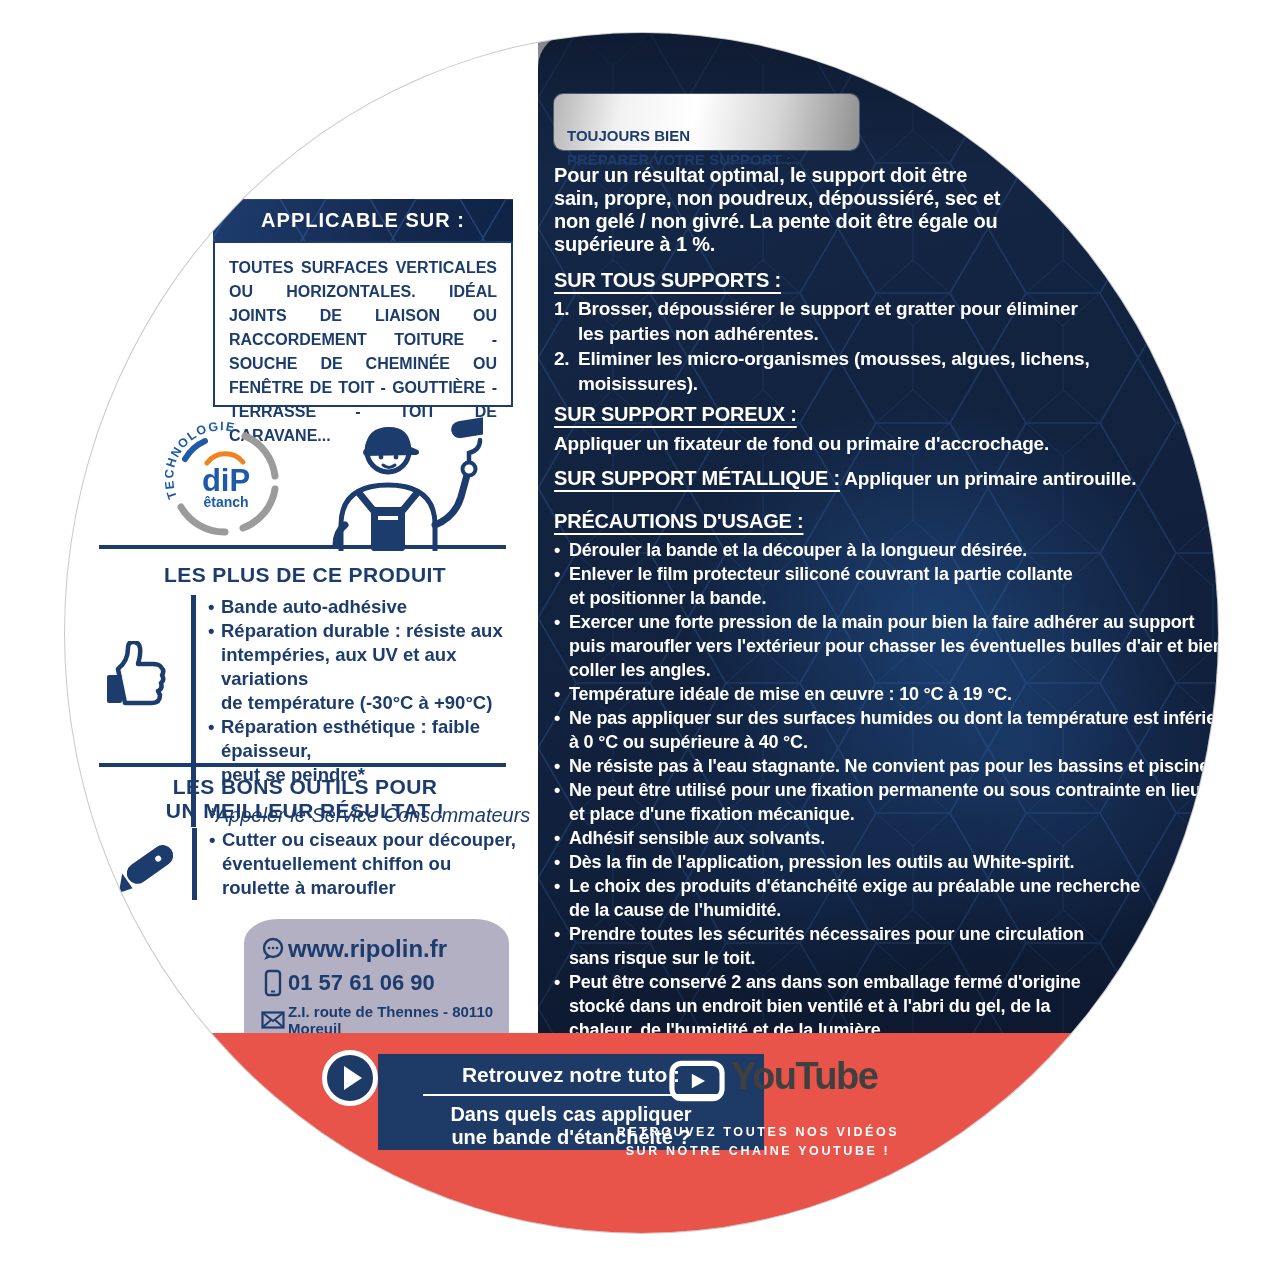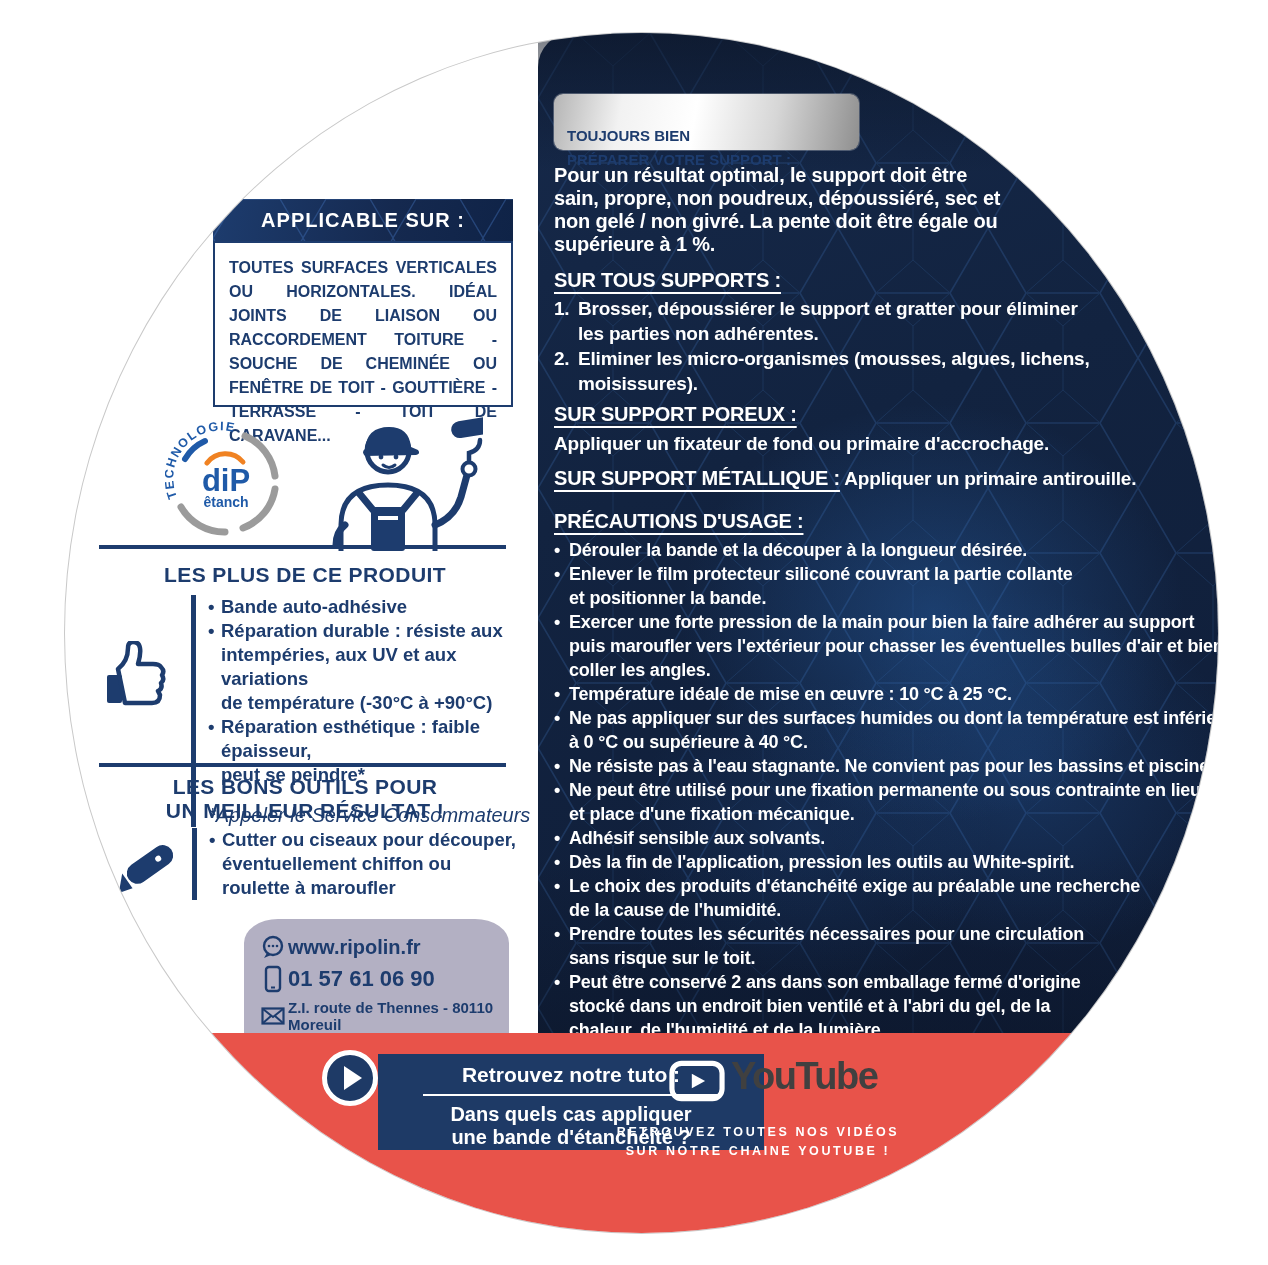--- a/index.html
+++ b/index.html
@@ -74,21 +74,21 @@
   .footnote{font-style:italic;font-weight:normal;font-size:20px;margin-top:16px;}
   .tools-list{position:absolute;left:127px;top:795px;width:330px;border-left:5px solid #1d3c6e;
     padding-left:12px;color:#1d3c6e;font-weight:bold;font-size:18.5px;line-height:24px;}
   .tools-list .row{display:flex;}
   .tools-list .dot{width:13px;flex:none;}
   .tools-list .txt{white-space:pre-line;}
   .contact-box{position:absolute;left:179px;top:886px;width:265px;height:114px;background:#b3b0c3;
     border-radius:34px 34px 0 0 / 24px 24px 0 0;padding:16px 0 0 14px;box-sizing:border-box;color:#1d3c6e;}
   .contact-row{display:flex;align-items:center;margin-bottom:6px;}
   .contact-row .cicon{width:30px;flex:none;display:flex;justify-content:center;}
-  .c-web{font-size:20px;font-weight:bold;}
+  .c-web{font-size:24px;font-weight:bold;}
   .c-phone{font-size:22px;font-weight:bold;}
   .c-addr{font-size:15px;font-weight:bold;}
   .logo-wrap{position:absolute;left:100px;top:388px;}
   .painter-wrap{position:absolute;left:228px;top:378px;}
   .thumb-wrap{position:absolute;left:38px;top:608px;}
   .cutter-wrap{position:absolute;left:34px;top:793px;}
 </style>
 </head>
 <body>
 
@@ -151,21 +151,21 @@
 et positionner la bande.</span>
         </div>
           <div class="row">
           <span class="dot">•</span>
           <span class="txt">Exercer une forte pression de la main pour bien la faire adhérer au support
 puis maroufler vers l'extérieur pour chasser les éventuelles bulles d'air et bien
 coller les angles.</span>
         </div>
           <div class="row">
           <span class="dot">•</span>
-          <span class="txt">Température idéale de mise en œuvre : 10 °C à 25 °C.</span>
+          <span class="txt">Température idéale de mise en œuvre : 10 °C à 19 °C.</span>
         </div>
           <div class="row">
           <span class="dot">•</span>
           <span class="txt">Ne pas appliquer sur des surfaces humides ou dont la température est inférieure
 à 0 °C ou supérieure à 40 °C.</span>
         </div>
           <div class="row">
           <span class="dot">•</span>
           <span class="txt">Ne résiste pas à l'eau stagnante. Ne convient pas pour les bassins et piscines.</span>
         </div>

